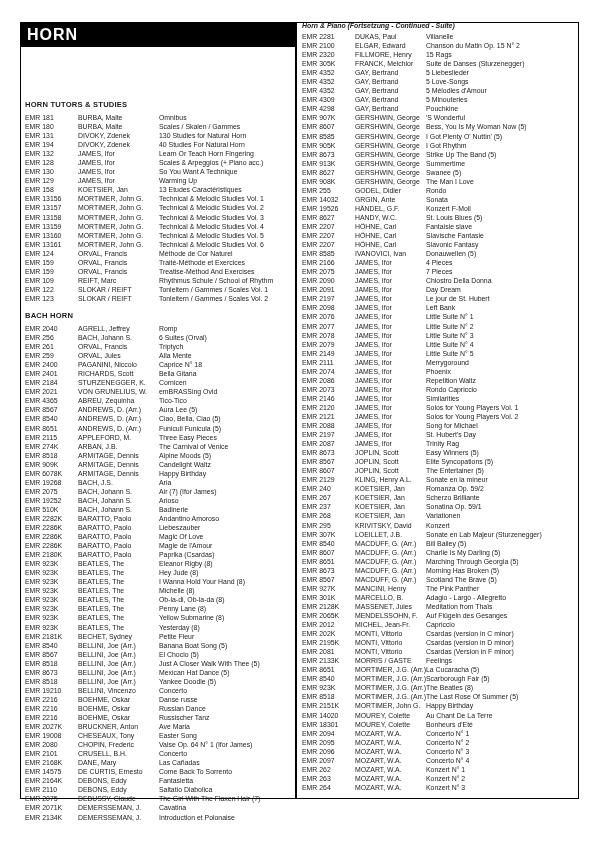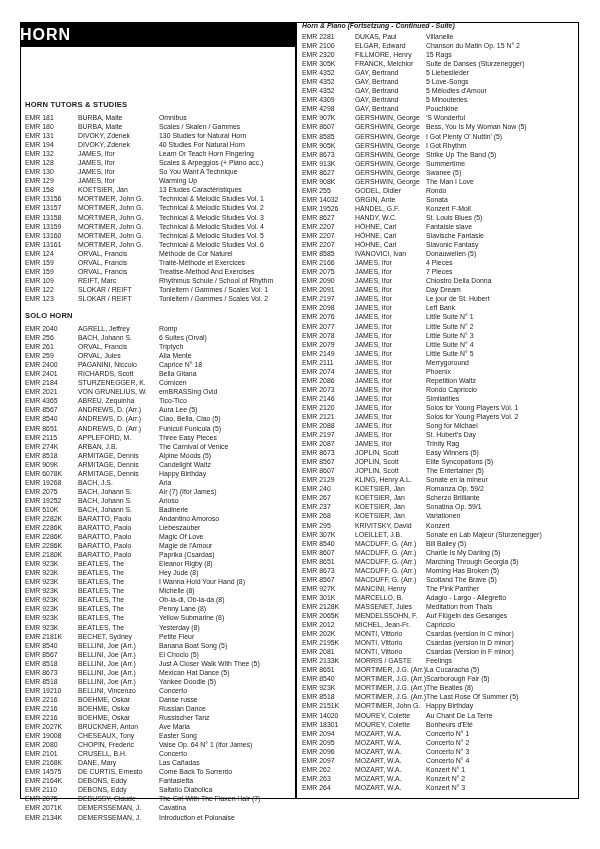--- a/index.html
+++ b/index.html
@@ -3,21 +3,21 @@
 <meta charset="utf-8">
 <style>
   html,body{margin:0;padding:0;background:#ffffff;}
   body{width:600px;height:849px;position:relative;overflow:hidden;
        font-family:"Liberation Sans","DejaVu Sans",sans-serif;color:#1b1b1b;}
   .frame{position:absolute;left:20px;top:22px;width:559px;height:777px;
          border:1.5px solid #000;box-sizing:border-box;background:#fff;}
   .divider{position:absolute;left:295px;top:22px;width:1.5px;height:777px;background:#000;}
   .title-box{position:absolute;left:20px;top:22px;width:276px;height:25px;
              background:#000;color:#fff;display:flex;align-items:center;box-sizing:border-box;
-             font-size:16px;font-weight:bold;letter-spacing:1px;}
+             padding-left:7px;font-size:16px;font-weight:bold;letter-spacing:1px;}
   .col{position:absolute;box-sizing:border-box;}
   .col.left{left:25px;top:47px;width:266px;margin-top:45px;}
   .col.right{left:302px;top:21px;width:274px;}
   .section-heading{font-weight:bold;font-size:7.6px;line-height:10px;margin-top:8px;margin-bottom:3px;
                    letter-spacing:0.2px;}
   .cont-header{font-weight:bold;font-style:italic;font-size:6.9px;line-height:10px;margin-bottom:1px;}
   .row{display:flex;line-height:9.05px;font-size:6.9px;white-space:nowrap;}
   .row .ref{width:53px;flex:0 0 53px;}
   .col.left  .row .comp{width:81px;flex:0 0 81px;}
   .col.right .row .comp{width:71px;flex:0 0 71px;}
@@ -132,21 +132,21 @@
     <div class="row">
       <span class="ref">EMR 122</span>
       <span class="comp">SLOKAR / REIFT</span>
       <span class="title">Tonleitern / Gammes / Scales Vol. 1</span>
     </div>
     <div class="row">
       <span class="ref">EMR 123</span>
       <span class="comp">SLOKAR / REIFT</span>
       <span class="title">Tonleitern / Gammes / Scales Vol. 2</span>
     </div>
-    <div class="section-heading">SOLO HORN</div>
+    <div class="section-heading">BACH HORN</div>
     <div class="row">
       <span class="ref">EMR 2040</span>
       <span class="comp">AGRELL, Jeffrey</span>
       <span class="title">Romp</span>
     </div>
     <div class="row">
       <span class="ref">EMR 256</span>
       <span class="comp">BACH, Johann S.</span>
       <span class="title">6 Suites (Orval)</span>
     </div>

